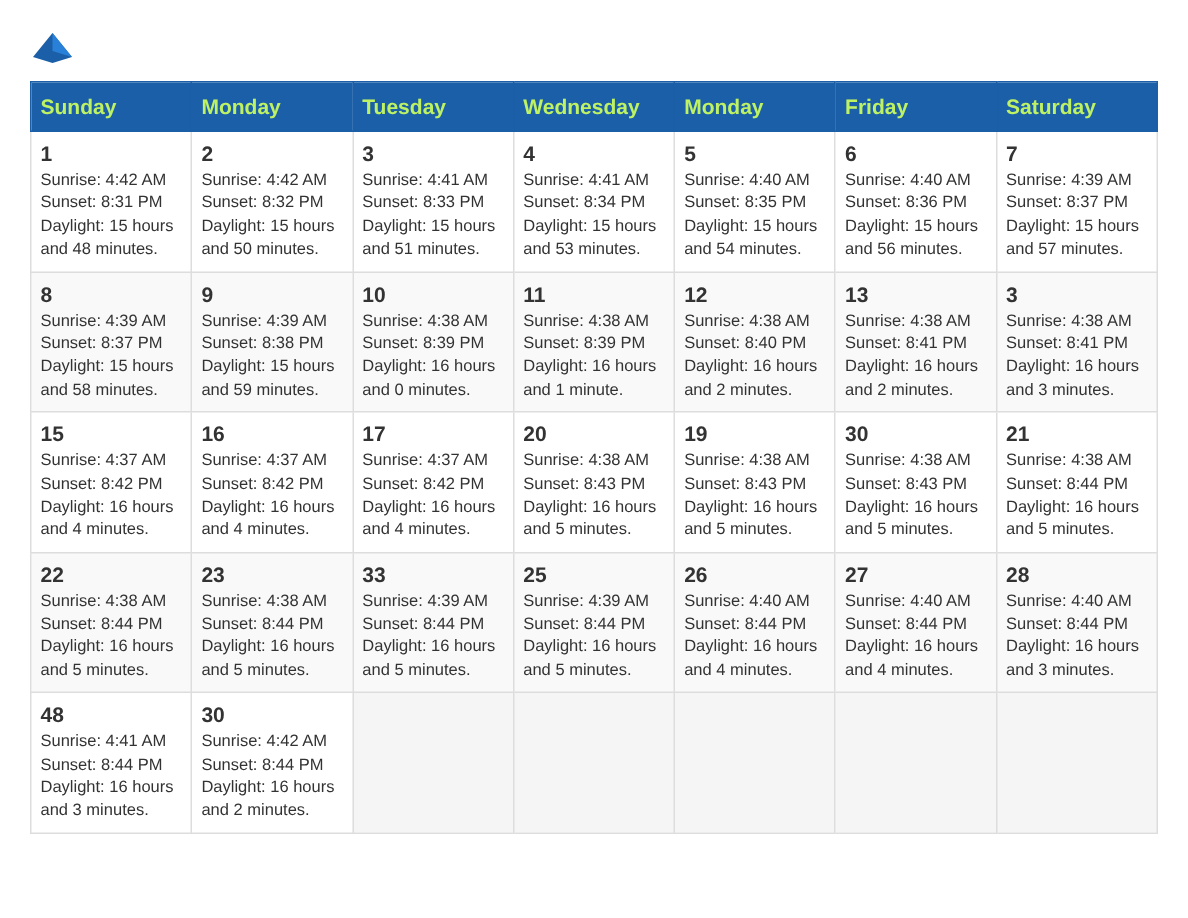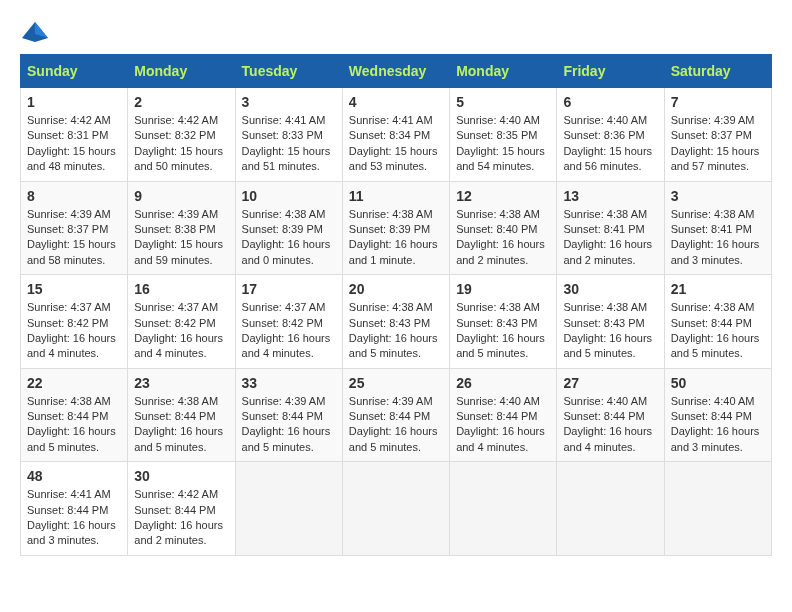--- a/index.html
+++ b/index.html
@@ -231,21 +231,21 @@
         </td>
         <td>
           <span class="day-number">26</span>
           <div class="cell-content">Sunrise: 4:40 AM<br>Sunset: 8:44 PM<br>Daylight: 16 hours and 4 minutes.</div>
         </td>
         <td>
           <span class="day-number">27</span>
           <div class="cell-content">Sunrise: 4:40 AM<br>Sunset: 8:44 PM<br>Daylight: 16 hours and 4 minutes.</div>
         </td>
         <td>
-          <span class="day-number">50</span>
+          <span class="day-number">28</span>
           <div class="cell-content">Sunrise: 4:40 AM<br>Sunset: 8:44 PM<br>Daylight: 16 hours and 3 minutes.</div>
         </td>
       </tr>
       <tr>
         <td>
           <span class="day-number">48</span>
           <div class="cell-content">Sunrise: 4:41 AM<br>Sunset: 8:44 PM<br>Daylight: 16 hours and 3 minutes.</div>
         </td>
         <td>
           <span class="day-number">30</span>

